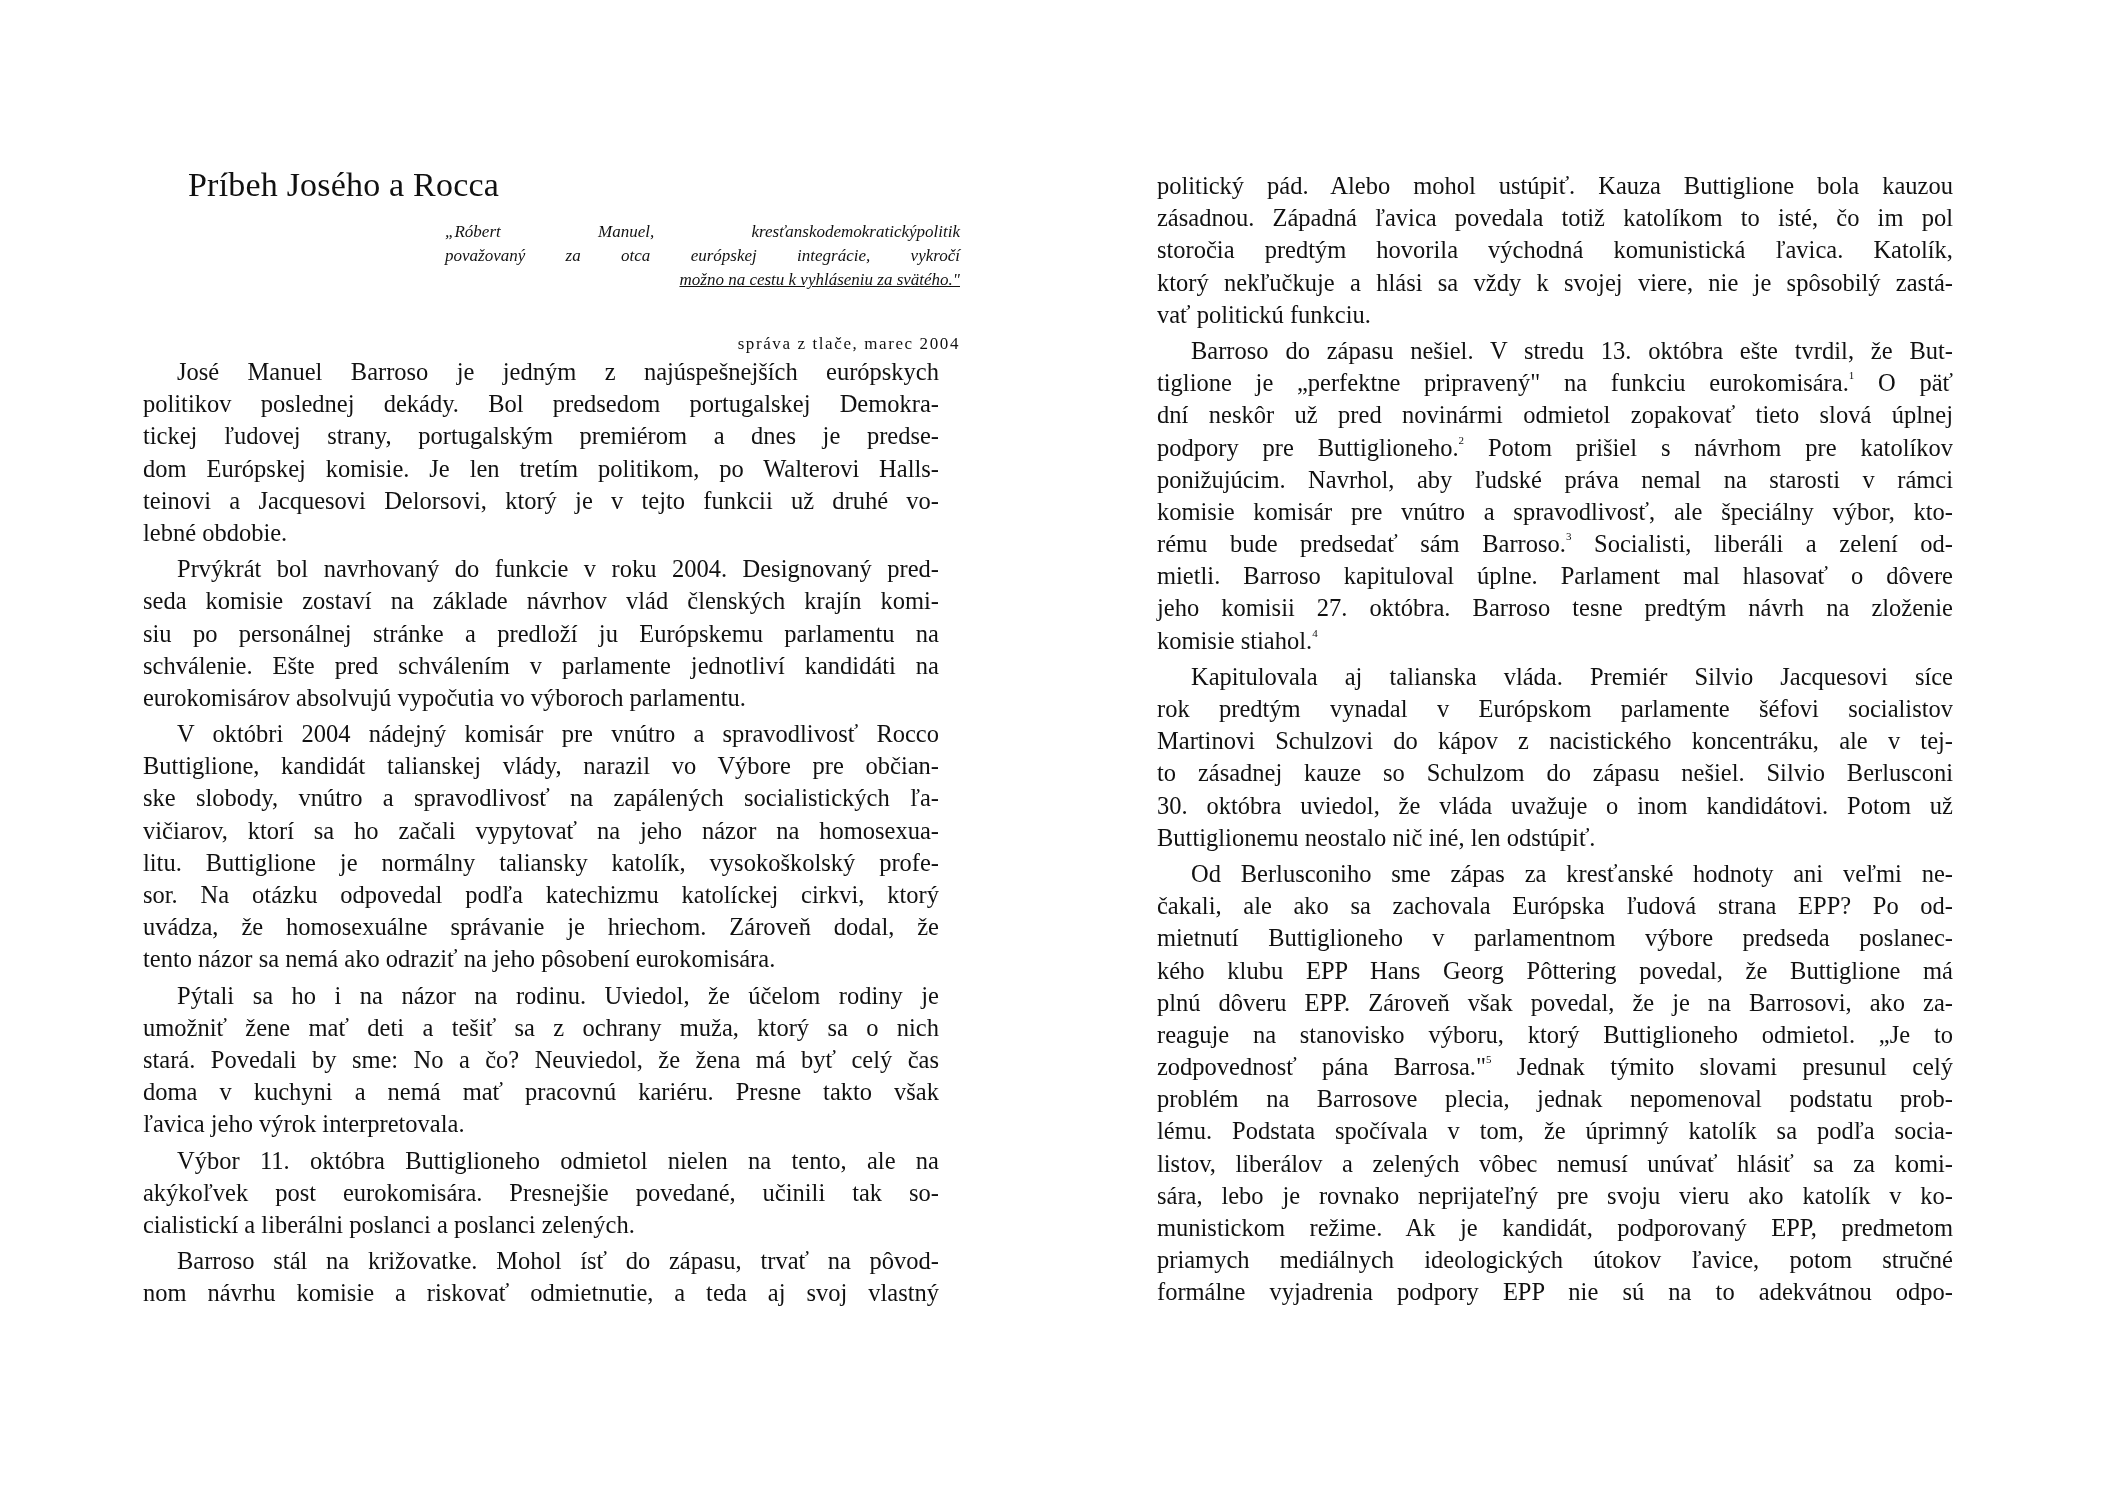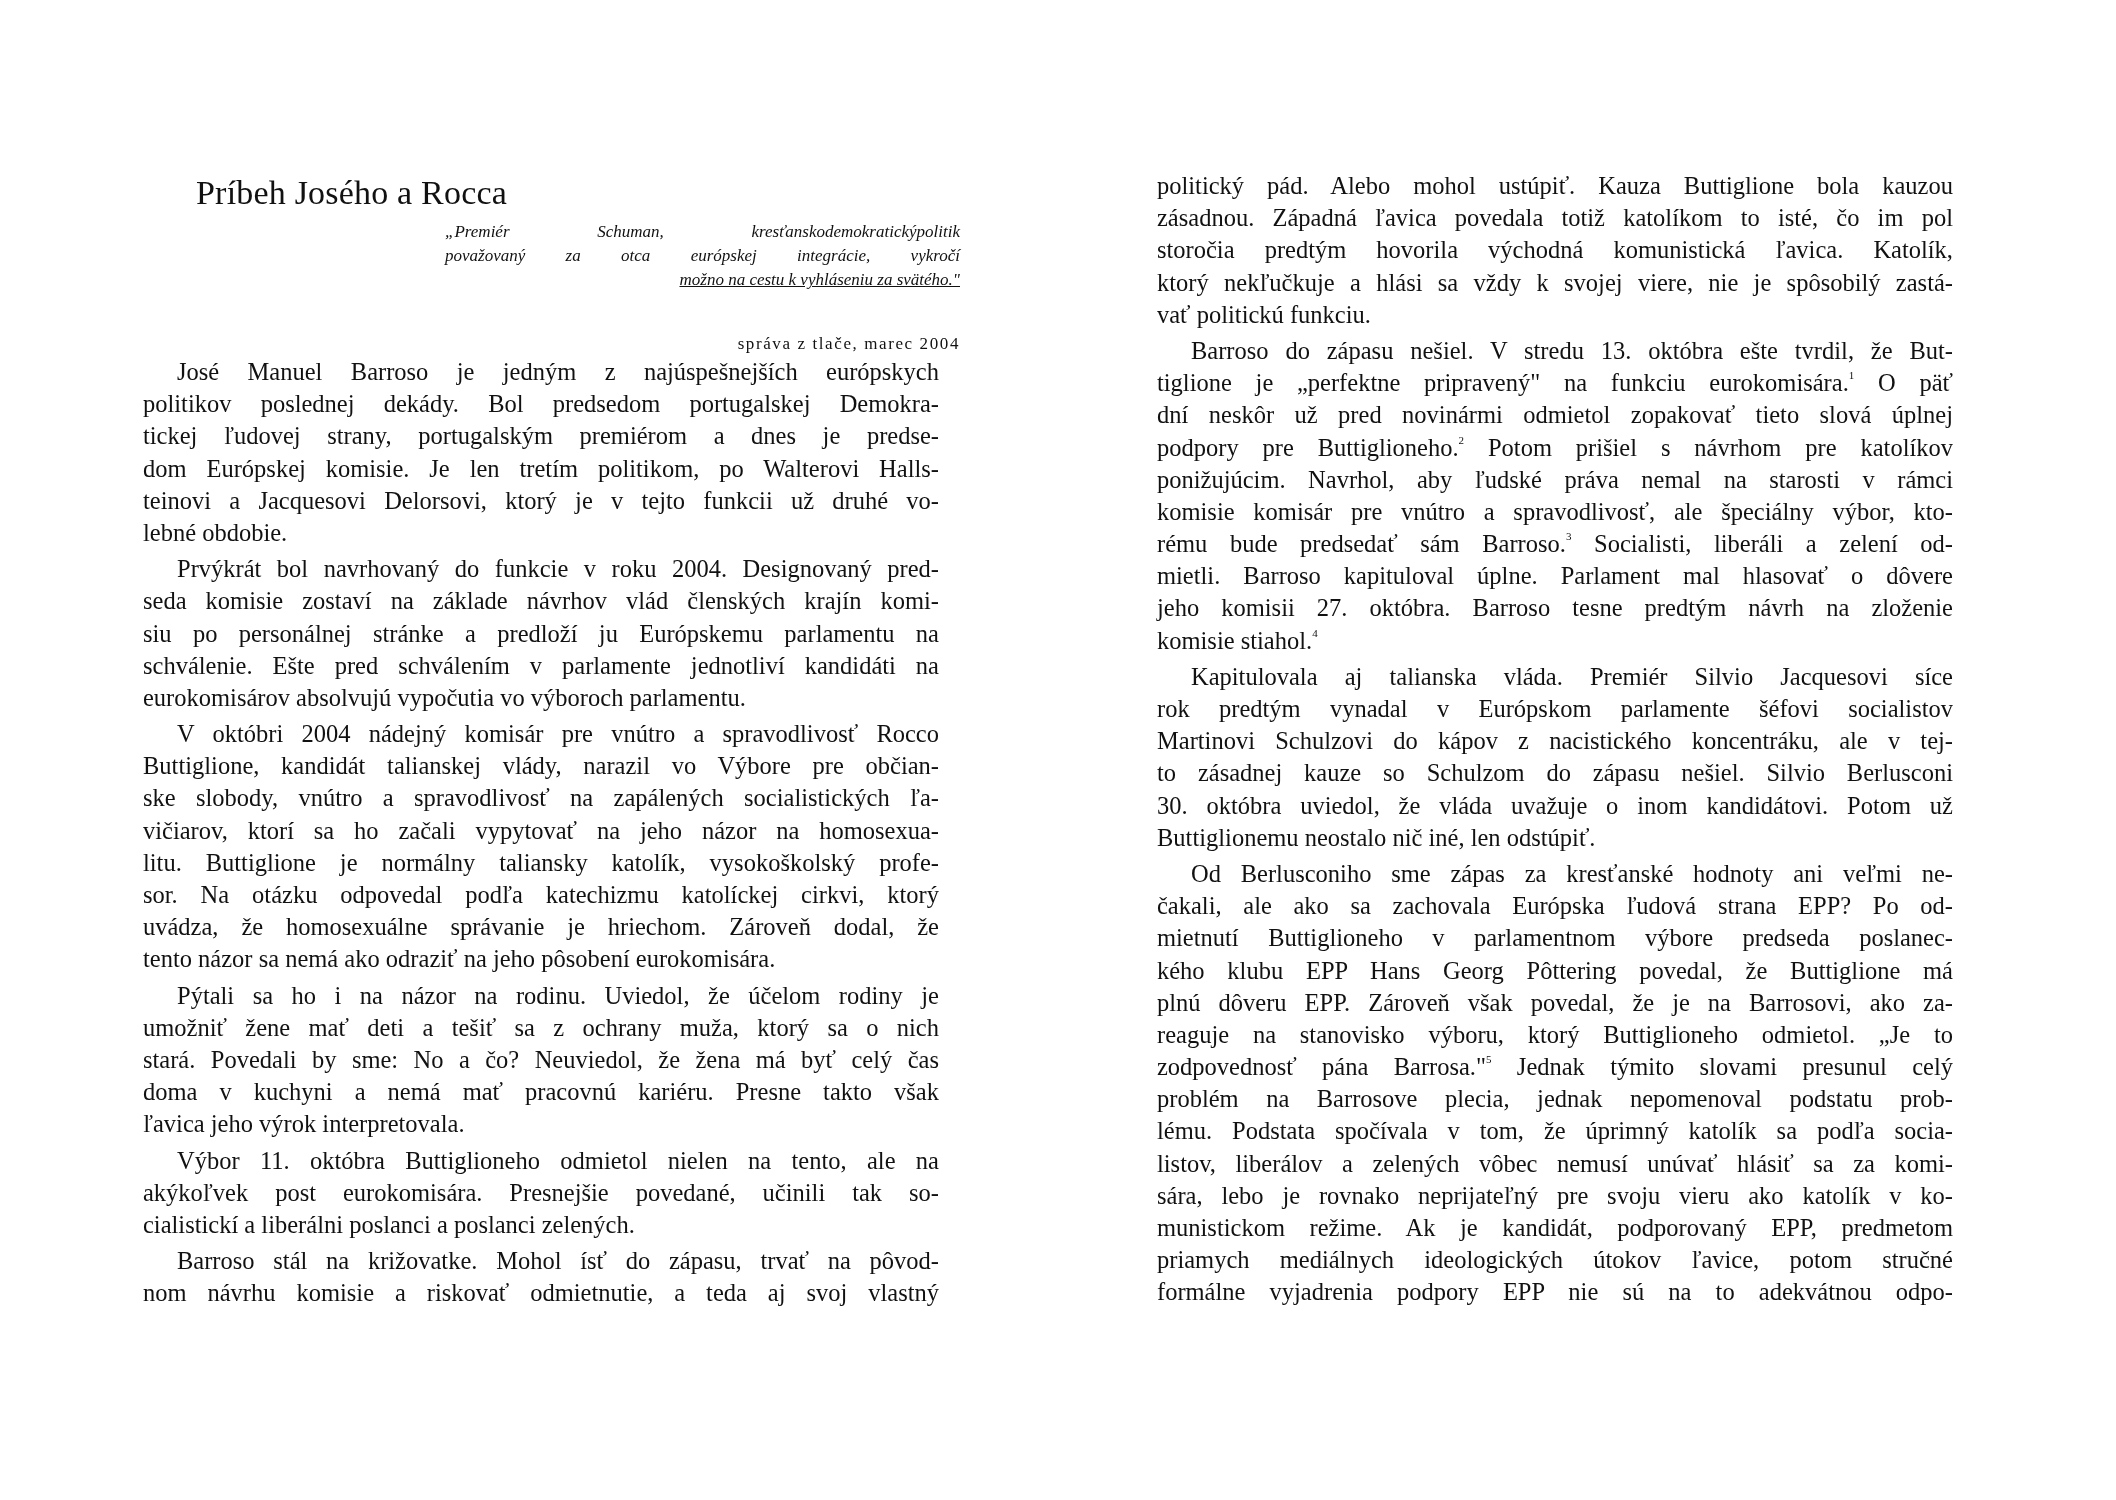--- a/index.html
+++ b/index.html
@@ -2,21 +2,21 @@
 <html><head>
 <meta charset="utf-8">
 <style>
   html, body { margin: 0; padding: 0; background: #ffffff; }
   body { width: 2116px; height: 1500px; position: relative; overflow: hidden;
          font-family: "Liberation Serif", "DejaVu Serif", serif; color: #111111; }
   .page { position: absolute; top: 0; height: 1500px; }
   .page-left { left: 0; width: 1058px; }
   .page-right { left: 1058px; width: 1058px; }
   .title { position: absolute; left: 180px; top: 158px; font-size: 34px; font-weight: normal;
-           margin: 16px; letter-spacing: 0.2px; white-space: nowrap; }
+           margin: 8px; letter-spacing: 0.2px; white-space: nowrap; }
   .epigraph { position: absolute; left: 445px; top: 220px; width: 515px; }
   .epi-line { display: block; height: 24px; line-height: 24px; font-size: 17px; font-style: italic;
               text-align: justify; text-align-last: justify; white-space: nowrap; }
   .epi-line.last-quote { text-align-last: right; text-decoration: underline; }
   .epi-source { display: block; height: 24px; line-height: 24px; font-size: 17px;
                 text-align: right; letter-spacing: 1.6px; white-space: nowrap; margin-top: 40px; }
   .column { position: absolute; width: 808px; }
   .col-left { left: 143px; top: 356px; }
   .col-right { left: 99px; top: 170px; }
   .para { margin: 0 12px 4px 0; }
@@ -25,21 +25,21 @@
   .line.indent { padding-left: 34px; }
   .line.end { text-align-last: left; }
   sup { font-size: 11px; vertical-align: 12px; line-height: 0; }
 </style>
 </head>
 <body>
 
 <div class="page page-left">
   <h1 class="title">Príbeh Josého a Rocca</h1>
   <div class="epigraph">
-    <span class="epi-line">„Premiér Schuman, kresťanskodemokratickýpolitik</span>
+    <span class="epi-line">„Róbert Manuel, kresťanskodemokratickýpolitik</span>
     <span class="epi-line">považovaný za otca európskej integrácie, vykročí</span>
     <span class="epi-line last-quote">možno na cestu k vyhláseniu za svätého."</span>
     <span class="epi-source">správa z tlače, marec 2004</span>
   </div>
   <div class="column col-left" id="col-left">
       <div class="para">
         <span class="line indent">José Manuel Barroso je jedným z najúspešnejších európskych</span>
         <span class="line">politikov poslednej dekády. Bol predsedom portugalskej Demokra-</span>
         <span class="line">tickej ľudovej strany, portugalským premiérom a dnes je predse-</span>
         <span class="line">dom Európskej komisie. Je len tretím politikom, po Walterovi Halls-</span>

